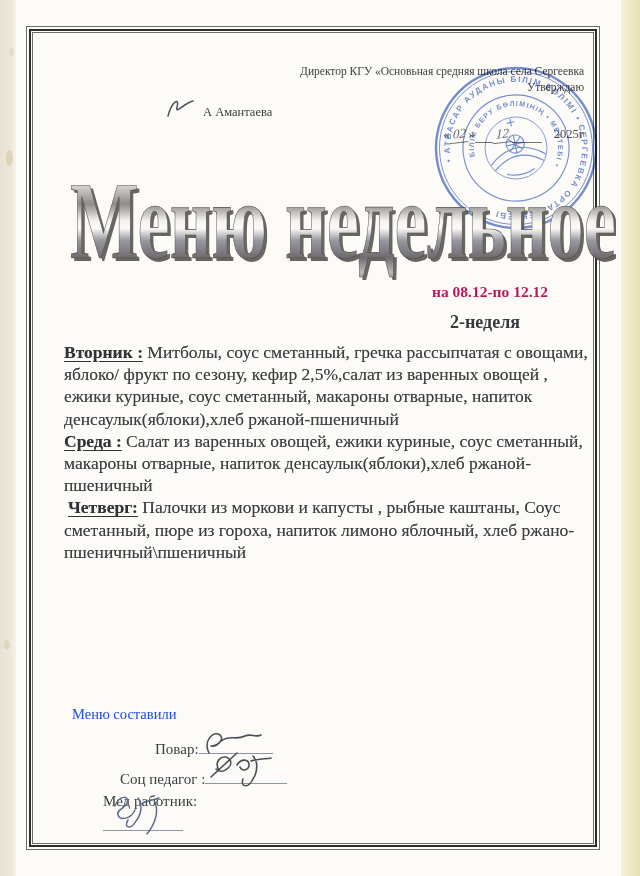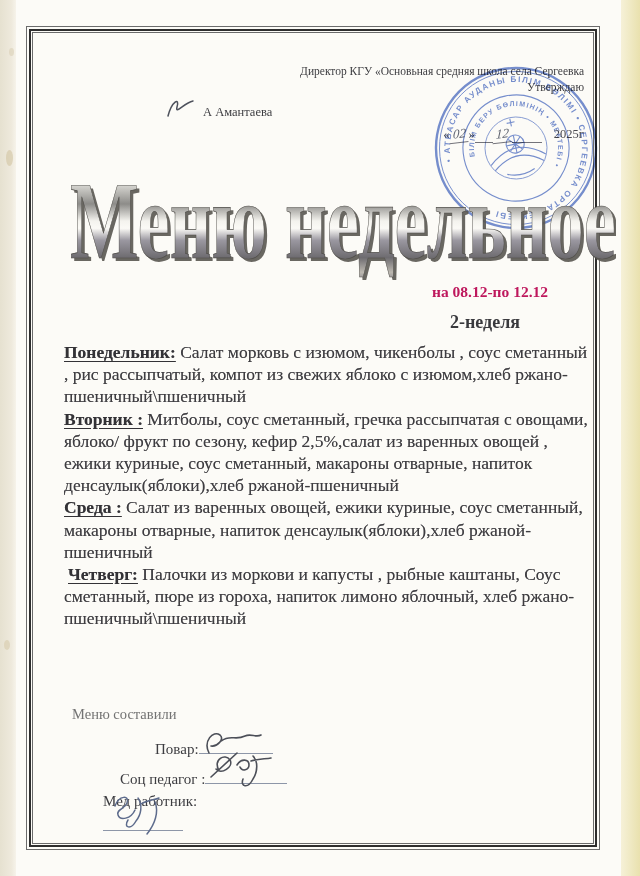--- a/index.html
+++ b/index.html
@@ -40,21 +40,21 @@
   
   .range{position:absolute;left:432px;top:283px;font-weight:bold;font-size:15.5px;color:#be185d;}
   .week{position:absolute;left:450px;top:312px;font-weight:bold;font-size:18px;color:#39393d;}
   
   .menu{position:absolute;left:64px;top:341px;width:530px;font-size:17.5px;
     line-height:22.2px;color:#3e3d41;text-shadow:0 0 .4px rgba(62,61,65,.55);}
   .menu p{margin:0;}
   .menu p.indent{text-indent:4px;}
   .day{font-weight:bold;text-decoration:underline;text-underline-offset:2.5px;color:#333236;}
   
-  .composed{position:absolute;left:72px;top:706px;font-size:14.5px;color:#737373;}
+  .composed{position:absolute;left:72px;top:706px;font-size:14.5px;color:#1d4ed8;}
   .sig-row{position:absolute;display:flex;align-items:baseline;font-size:15px;color:#3d3d41;}
   .sig-row.r1{left:155px;top:733px;}
   .sig-row.r2{left:120px;top:763px;}
   .sig-row.r3{left:103px;top:793px;flex-direction:column;}
   .sig-line{display:inline-block;position:relative;height:20px;border-bottom:1px solid #8d96a8;
     vertical-align:baseline;}
   .r1 .sig-line{width:74px;}
   .r2 .sig-line{width:82px;}
   .r3 .sig-line{width:80px;}
   .sig-line svg{position:absolute;left:2px;bottom:-8px;overflow:visible;}
@@ -140,21 +140,20 @@
       </linearGradient>
     </defs>
     <text x="41" y="101" font-size="110" font-weight="bold" font-family="Liberation Serif, serif" textLength="546" lengthAdjust="spacingAndGlyphs" fill="#5a5751" opacity="0.9">Меню недельное</text>
     <text x="38" y="98" font-size="110" font-weight="bold" font-family="Liberation Serif, serif" textLength="546" lengthAdjust="spacingAndGlyphs" fill="url(#chrome)" stroke="#504e4a" stroke-width="0.7">Меню недельное</text>
   </svg>
 
   <div class="range">на 08.12-по 12.12</div>
   <div class="week">2-неделя</div>
 
   <div class="menu">
-    <p><span class="day">Понедельник:</span><span> Салат  морковь с изюмом, чикенболы , соус сметанный , рис  рассыпчатый, компот из свежих яблоко с изюмом,хлеб ржано-пшеничный\пшеничный</span></p>
     <p><span class="day">Вторник :</span><span> Митболы, соус сметанный, гречка рассыпчатая с овощами, яблоко/ фрукт по сезону, кефир 2,5%,салат из варенных овощей , ежики куриные, соус сметанный, макароны отварные, напиток денсаулык(яблоки),хлеб ржаной-пшеничный</span></p>
     <p><span class="day">Среда :</span><span> Салат из варенных овощей, ежики куриные, соус сметанный, макароны отварные, напиток денсаулык(яблоки),хлеб ржаной-пшеничный</span></p>
     <p class="indent"><span class="day">Четверг:</span><span> Палочки из моркови и капусты , рыбные каштаны, Соус сметанный, пюре из гороха, напиток лимоно яблочный, хлеб ржано-пшеничный\пшеничный</span></p>
   </div>
 
   <div class="composed">Меню составили</div>
 
   <div class="sig-row r1">
     <span>Повар:</span>
     <span class="sig-line">

